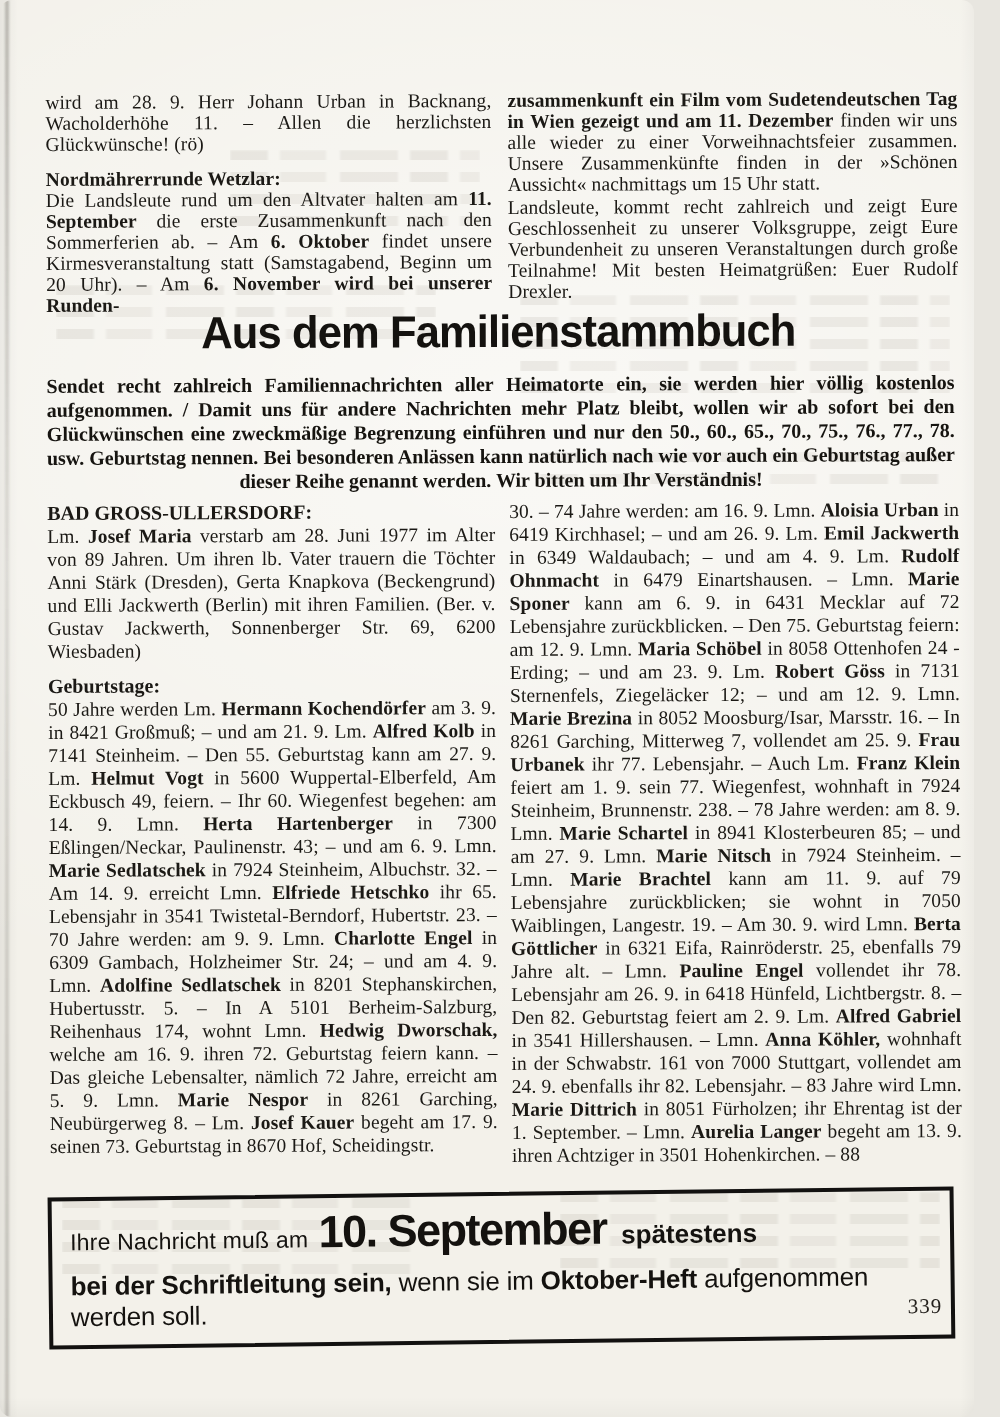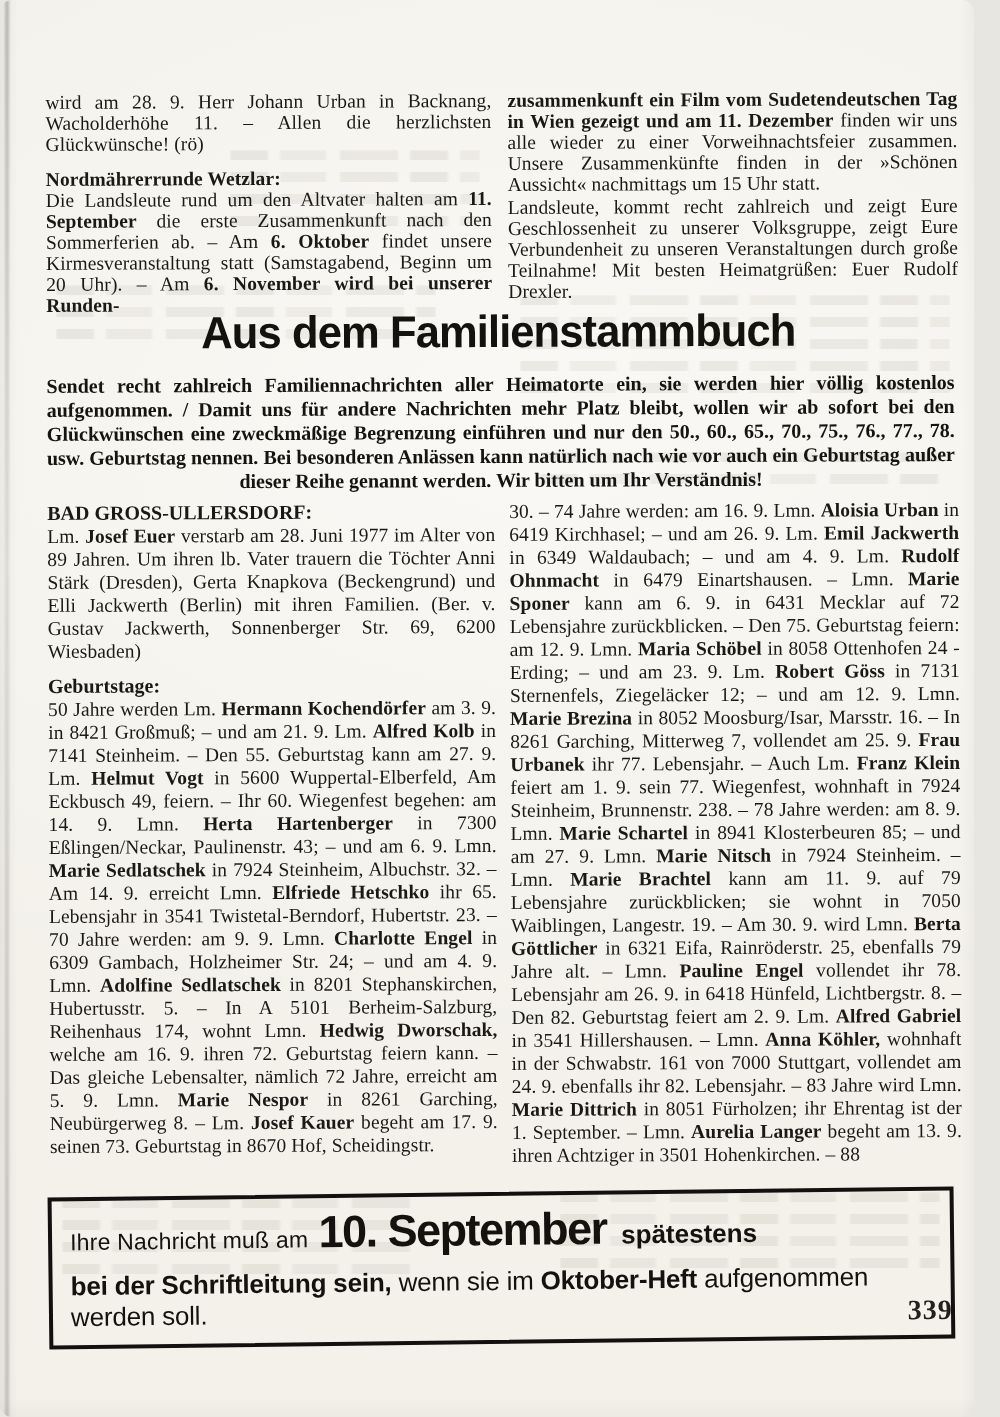--- a/index.html
+++ b/index.html
@@ -66,21 +66,21 @@
     color:#14120f;
   }
   .notice-line1{white-space:nowrap;}
   .n-pre{font-size:23px;font-weight:400;letter-spacing:.2px;}
   .n-date{font-size:45px;font-weight:bold;letter-spacing:-1.5px;margin-left:6px;}
   .n-suf{font-size:26px;font-weight:bold;margin-left:10px;}
   .notice-line2{margin-top:10px;font-size:26px;letter-spacing:-.2px;}
   .notice-line2 .b{font-weight:bold;}
   .page-number{
     position:absolute;left:905px;top:1296px;
-    font-size:28px;letter-spacing:1px;color:#23201c;font-weight:bold;
+    font-size:21px;letter-spacing:1px;color:#23201c;
   }
   
   .ghost{
     position:absolute;pointer-events:none;
     opacity:.5;filter:blur(1.3px);
     background:
       repeating-linear-gradient(90deg,
         rgba(125,117,102,.22) 0 38px, rgba(125,117,102,0) 38px 50px,
         rgba(125,117,102,.17) 50px 96px, rgba(125,117,102,0) 96px 110px,
         rgba(125,117,102,.20) 110px 168px, rgba(125,117,102,0) 168px 180px);
@@ -113,21 +113,21 @@
     <div class="top-right serif-block">
       <p class="para"><span class="b">zusammenkunft ein Film vom Sudetendeutschen Tag in Wien gezeigt und am 11. Dezember</span><span> finden wir uns alle wieder zu einer Vorweihnachtsfeier zusammen. Unsere Zusammenkünfte finden in der »Schönen Aussicht« nachmittags um 15 Uhr statt.</span></p>
       <p class="para"><span>Landsleute, kommt recht zahlreich und zeigt Eure Geschlossenheit zu unserer Volksgruppe, zeigt Eure Verbundenheit zu unseren Veranstaltungen durch große Teilnahme! Mit besten Heimatgrüßen: Euer Rudolf Drexler.</span></p>
     </div>
 
     <div class="headline">Aus dem Familienstammbuch</div>
     <div class="intro">Sendet recht zahlreich Familiennachrichten aller Heimatorte ein, sie werden hier völlig kostenlos aufgenommen. / Damit uns für andere Nachrichten mehr Platz bleibt, wollen wir ab sofort bei den Glückwünschen eine zweckmäßige Begrenzung einführen und nur den 50., 60., 65., 70., 75., 76., 77., 78. usw. Geburtstag nennen. Bei besonderen Anlässen kann natürlich nach wie vor auch ein Geburtstag außer dieser Reihe genannt werden. Wir bitten um Ihr Verständnis!</div>
 
     <div class="col-left">
       <p class="section-heading">BAD GROSS-ULLERSDORF:</p>
-      <p class="para main-block"><span>Lm. </span><span class="b">Josef Euer</span><span> verstarb am 28. Juni 1977 im Alter von 89 Jahren. Um ihren lb. Vater trauern die Töchter Anni Stärk (Dresden), Gerta Knapkova (Beckengrund) und Elli Jackwerth (Berlin) mit ihren Familien. (Ber. v. Gustav Jackwerth, Sonnenberger Str. 69, 6200 Wiesbaden)</span></p>
+      <p class="para main-block"><span>Lm. </span><span class="b">Josef Maria</span><span> verstarb am 28. Juni 1977 im Alter von 89 Jahren. Um ihren lb. Vater trauern die Töchter Anni Stärk (Dresden), Gerta Knapkova (Beckengrund) und Elli Jackwerth (Berlin) mit ihren Familien. (Ber. v. Gustav Jackwerth, Sonnenberger Str. 69, 6200 Wiesbaden)</span></p>
       <p class="sub-heading">Geburtstage:</p>
       <p class="para main-block"><span>50 Jahre werden Lm. </span><span class="b">Hermann Kochendörfer</span><span> am 3. 9. in 8421 Großmuß; – und am 21. 9. Lm. </span><span class="b">Alfred Kolb</span><span> in 7141 Steinheim. – Den 55. Geburtstag kann am 27. 9. Lm. </span><span class="b">Helmut Vogt</span><span> in 5600 Wuppertal-Elberfeld, Am Eckbusch 49, feiern. – Ihr 60. Wiegenfest begehen: am 14. 9. Lmn. </span><span class="b">Herta Hartenberger</span><span> in 7300 Eßlingen/Neckar, Paulinenstr. 43; – und am 6. 9. Lmn. </span><span class="b">Marie Sedlatschek</span><span> in 7924 Steinheim, Albuchstr. 32. – Am 14. 9. erreicht Lmn. </span><span class="b">Elfriede Hetschko</span><span> ihr 65. Lebensjahr in 3541 Twistetal-Berndorf, Hubertstr. 23. – 70 Jahre werden: am 9. 9. Lmn. </span><span class="b">Charlotte Engel</span><span> in 6309 Gambach, Holzheimer Str. 24; – und am 4. 9. Lmn. </span><span class="b">Adolfine Sedlatschek</span><span> in 8201 Stephanskirchen, Hubertusstr. 5. – In A 5101 Berheim-Salzburg, Reihenhaus 174, wohnt Lmn. </span><span class="b">Hedwig Dworschak,</span><span> welche am 16. 9. ihren 72. Geburtstag feiern kann. – Das gleiche Lebensalter, nämlich 72 Jahre, erreicht am 5. 9. Lmn. </span><span class="b">Marie Nespor</span><span> in 8261 Garching, Neubürgerweg 8. – Lm. </span><span class="b">Josef Kauer</span><span> begeht am 17. 9. seinen 73. Geburtstag in 8670 Hof, Scheidingstr.</span></p>
     </div>
 
     <div class="col-right">
       <p class="para main-block"><span>30. – 74 Jahre werden: am 16. 9. Lmn. </span><span class="b">Aloisia Urban</span><span> in 6419 Kirchhasel; – und am 26. 9. Lm. </span><span class="b">Emil Jackwerth</span><span> in 6349 Waldaubach; – und am 4. 9. Lm. </span><span class="b">Rudolf Ohnmacht</span><span> in 6479 Einartshausen. – Lmn. </span><span class="b">Marie Sponer</span><span> kann am 6. 9. in 6431 Mecklar auf 72 Lebensjahre zurückblicken. – Den 75. Geburtstag feiern: am 12. 9. Lmn. </span><span class="b">Maria Schöbel</span><span> in 8058 Ottenhofen 24 - Erding; – und am 23. 9. Lm. </span><span class="b">Robert Göss</span><span> in 7131 Sternenfels, Ziegeläcker 12; – und am 12. 9. Lmn. </span><span class="b">Marie Brezina</span><span> in 8052 Moosburg/Isar, Marsstr. 16. – In 8261 Garching, Mitterweg 7, vollendet am 25. 9. </span><span class="b">Frau Urbanek</span><span> ihr 77. Lebensjahr. – Auch Lm. </span><span class="b">Franz Klein</span><span> feiert am 1. 9. sein 77. Wiegenfest, wohnhaft in 7924 Steinheim, Brunnenstr. 238. – 78 Jahre werden: am 8. 9. Lmn. </span><span class="b">Marie Schartel</span><span> in 8941 Klosterbeuren 85; – und am 27. 9. Lmn. </span><span class="b">Marie Nitsch</span><span> in 7924 Steinheim. – Lmn. </span><span class="b">Marie Brachtel</span><span> kann am 11. 9. auf 79 Lebensjahre zurückblicken; sie wohnt in 7050 Waiblingen, Langestr. 19. – Am 30. 9. wird Lmn. </span><span class="b">Berta Göttlicher</span><span> in 6321 Eifa, Rainröderstr. 25, ebenfalls 79 Jahre alt. – Lmn. </span><span class="b">Pauline Engel</span><span> vollendet ihr 78. Lebensjahr am 26. 9. in 6418 Hünfeld, Lichtbergstr. 8. – Den 82. Geburtstag feiert am 2. 9. Lm. </span><span class="b">Alfred Gabriel</span><span> in 3541 Hillershausen. – Lmn. </span><span class="b">Anna Köhler,</span><span> wohnhaft in der Schwabstr. 161 von 7000 Stuttgart, vollendet am 24. 9. ebenfalls ihr 82. Lebensjahr. – 83 Jahre wird Lmn. </span><span class="b">Marie Dittrich</span><span> in 8051 Fürholzen; ihr Ehrentag ist der 1. September. – Lmn. </span><span class="b">Aurelia Langer</span><span> begeht am 13. 9. ihren Achtziger in 3501 Hohenkirchen. – 88</span></p>
     </div>
 
     <div class="notice-box">
       <div class="notice-line1">

